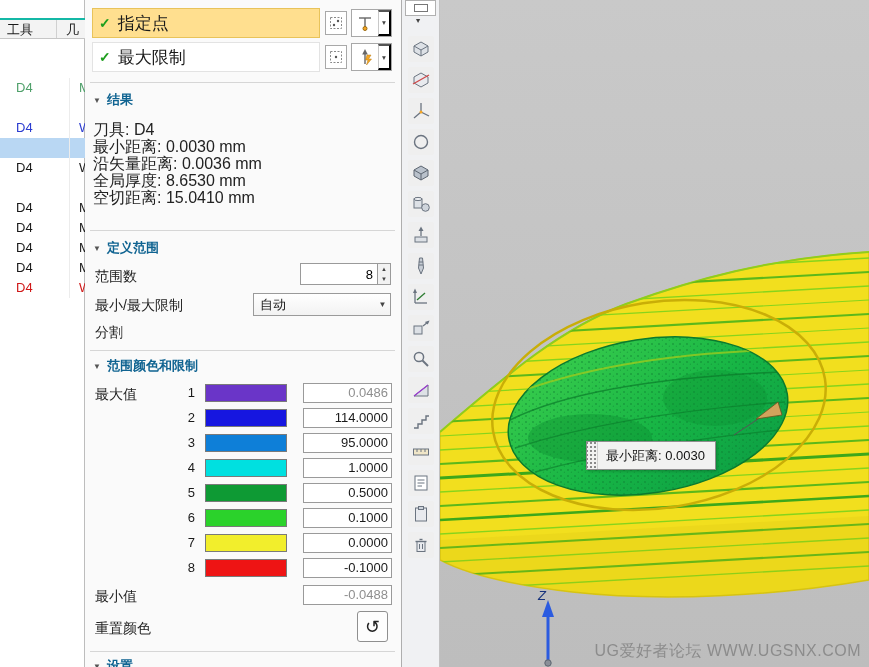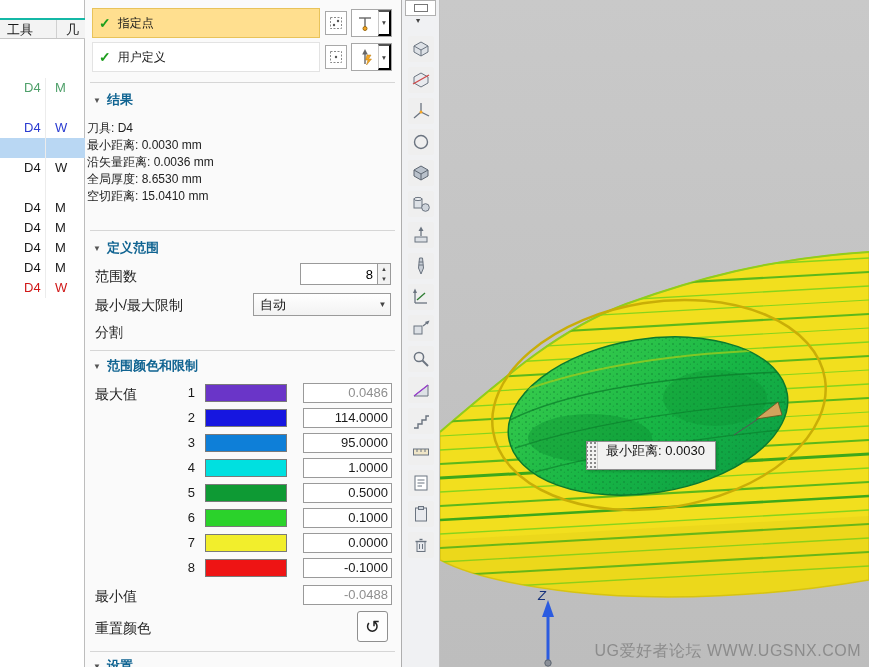--- a/index.html
+++ b/index.html
@@ -7,40 +7,40 @@
   body{font-family:"Liberation Sans",sans-serif;font-size:13px;color:#1a1a1a;background:#fff;position:relative}
 
   
   #left-table{position:absolute;left:0;top:0;width:85px;height:667px;background:#fff;border-right:1px solid #bdbdbd}
   .lt-header{position:absolute;top:18px;left:0;width:85px;height:21px;background:#f3f3f3;border-top:2px solid #14b8a6;border-bottom:1px solid #c6c6c6;display:flex}
   .lt-h1{width:57px;padding-left:7px;line-height:19px;border-right:1px solid #d0d0d0;overflow:hidden}
   .lt-h2{flex:1;padding-left:9px;line-height:19px;overflow:hidden}
   .lt-rows{position:absolute;top:78px;left:0;width:85px}
   .lt-row{height:20px;display:flex}
   .lt-row.selected{background:#b9d7f3}
-  .lt-c1{width:46px;padding-left:24px;line-height:20px;border-right:1px solid #ececec;overflow:hidden}
+  .lt-c1{width:70px;padding-left:16px;line-height:20px;border-right:1px solid #ececec;overflow:hidden}
   .lt-c2{flex:1;padding-left:9px;line-height:20px;overflow:hidden}
 
   
   #dialog{position:absolute;left:85px;top:0;width:317px;height:667px;background:#fafafa;border-right:1px solid #aeaeae}
   .sep{position:absolute;left:5px;right:6px;border-top:1px solid #d6d6d6}
   .spec-row{position:absolute;left:7px;right:9px;height:30px;display:flex;align-items:center}
   .spec-main{flex:1;height:30px;display:flex;align-items:center;padding-left:4px;border:1px solid #e3e3e3;background:#fff}
   .spec-main.hl{background:#ffdf8f;border:1px solid #e8c35a}
   .check{color:#1e9e1e;font-weight:bold;font-size:14px;margin:0 7px 0 2px}
-  .spec-label{font-size:12px}
+  .spec-label{font-size:17px}
   .dot-btn{width:22px;height:24px;margin-left:5px;background:#fff;border:1px solid #a8a8a8;display:flex;align-items:center;justify-content:center}
   .btn-group{margin-left:4px;height:28px;display:flex;align-items:center;border:1px solid #a8a8a8;background:#fff}
   .icon-btn{width:26px;height:26px;display:flex;align-items:center;justify-content:center;border:none;background:#fff}
   .dd-arrow{width:13px;height:26px;border-left:1px solid #c8c8c8;background:#fff;font-size:8px;color:#444;display:flex;align-items:center;justify-content:center}
   .dd-arrow::before{content:"▼";transform:scale(.8)}
   .sec-head{position:absolute;left:8px;display:flex;align-items:center;font-weight:bold;color:#0f6391}
   .sec-arrow{font-size:8px;color:#555;margin-right:6px}
   .sec-arrow::before{content:"▼"}
-  .res-line{position:absolute;left:2px;font-size:12px;color:#222}
+  .res-line{position:absolute;left:8px;font-size:16px;color:#222}
   .form-label{position:absolute;left:10px;font-size:14px;color:#222}
   .num-input{position:absolute;left:215px;width:78px;height:22px;border:1px solid #9a9a9a;background:#fff;font-family:"Liberation Sans",sans-serif;font-size:13px;text-align:right;padding-right:4px}
   .spinner{position:absolute;left:293px;width:13px;height:22px;border:1px solid #9a9a9a;border-left:none;background:#f2f2f2;display:flex;flex-direction:column}
   .spin-up,.spin-dn{flex:1;font-size:6px;color:#444;display:flex;align-items:center;justify-content:center;background:#f2f2f2;border:none}
   .spin-up::before{content:"▲"}
   .spin-dn::before{content:"▼"}
   .dropdown{position:absolute;left:168px;width:138px;height:23px;border:1px solid #9a9a9a;background:linear-gradient(#ffffff,#f2f2f2);display:flex;align-items:center}
   .dropdown .dd-text{flex:1;padding-left:6px;overflow:hidden;white-space:nowrap}
   .dropdown .dd-caret{width:15px;font-size:8px;color:#444;text-align:center}
   .dropdown .dd-caret::before{content:"▼"}
@@ -57,21 +57,21 @@
   .tb-top-btn{position:absolute;left:3px;top:0;width:31px;height:16px;background:#fff;border:1px solid #b0b0b0;display:flex;align-items:center;justify-content:center}
   .tb-top-btn i{display:block;width:14px;height:8px;border:1px solid #777}
   .tb-caret{position:absolute;left:12px;top:16px;font-size:8px;color:#444}
   .tb-caret::before{content:"▼";display:block;transform:scale(.9)}
   .tb-icon{position:absolute;left:6px;width:26px;height:26px;display:flex;align-items:center;justify-content:center;border:1px solid transparent;border-radius:2px}
   .tb-icon svg{display:block}
 
   
   #viewport{position:absolute;left:440px;top:0;width:429px;height:667px;background:linear-gradient(#c9c9c9,#bdbdbd);overflow:hidden}
   #model-svg{position:absolute;left:0;top:0}
-  #tooltip{position:absolute;left:146px;top:441px;height:29px;background:#f2f2f1;border:1px solid #8e8e8e;box-shadow:1px 1px 3px rgba(0,0,0,.25);display:flex;padding-right:10px}
+  #tooltip{position:absolute;left:146px;top:441px;height:29px;background:#f2f2f1;border:1px solid #8e8e8e;box-shadow:1px 1px 3px rgba(0,0,0,.25);display:flex;align-items:center;padding-right:10px}
   .tt-handle{width:11px;height:100%;border-right:1px solid #cfcfcf;background-image:radial-gradient(#8a8a8a 1px,transparent 1.3px);background-size:4px 4px;background-position:2px 3px}
   .tt-text{padding-left:8px;font-size:13px;color:#111;white-space:nowrap}
   #z-axis{position:absolute;left:84px;top:588px;width:50px;height:79px}
   .z-label{position:absolute;left:14px;top:0;font-size:13px;color:#16327c;font-style:italic}
   #watermark{position:absolute;right:8px;bottom:5px;color:#8c8c8c;font-size:16px;letter-spacing:.5px;white-space:nowrap}
 </style>
 </head>
 <body>
 
 <div id="left-table">
@@ -149,21 +149,21 @@
             <circle cx="9" cy="14.5" r="2" fill="#f5a623" stroke="#9a6a10"></circle>
           </svg>
       </button>
       <button class="dd-arrow"></button>
     </div>
   </div>
 
   <div class="spec-row" style="top:42px">
     <div class="spec-main">
       <span class="check">✓</span>
-      <span class="spec-label">用户定义</span>
+      <span class="spec-label">最大限制</span>
     </div>
     <button class="dot-btn">
       <svg width="14" height="14" viewBox="0 0 14 14">
           <rect x="1.5" y="1.5" width="11" height="11" fill="none" stroke="#888" stroke-dasharray="2 1.5"></rect>
           <circle cx="7" cy="7" r="1.2" fill="#555"></circle>
         </svg>
     </button>
     <div class="btn-group">
       <button class="icon-btn">
         <svg width="18" height="18" viewBox="0 0 18 18">

